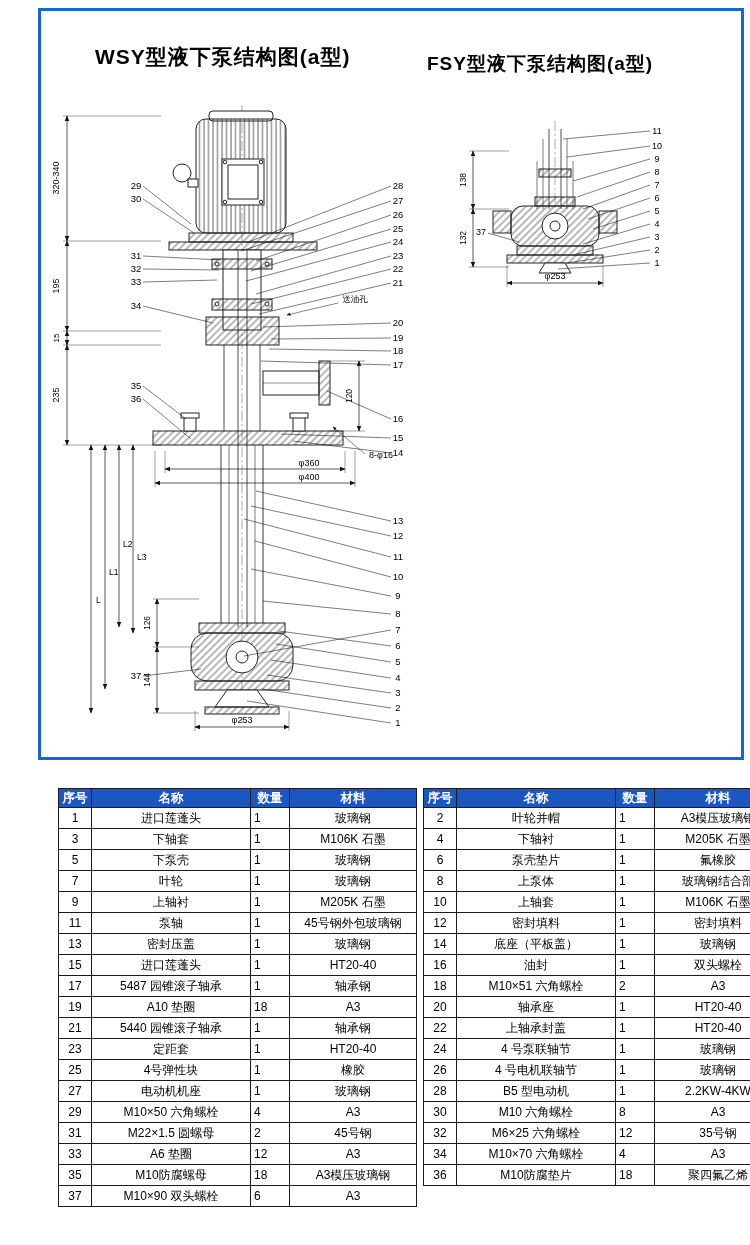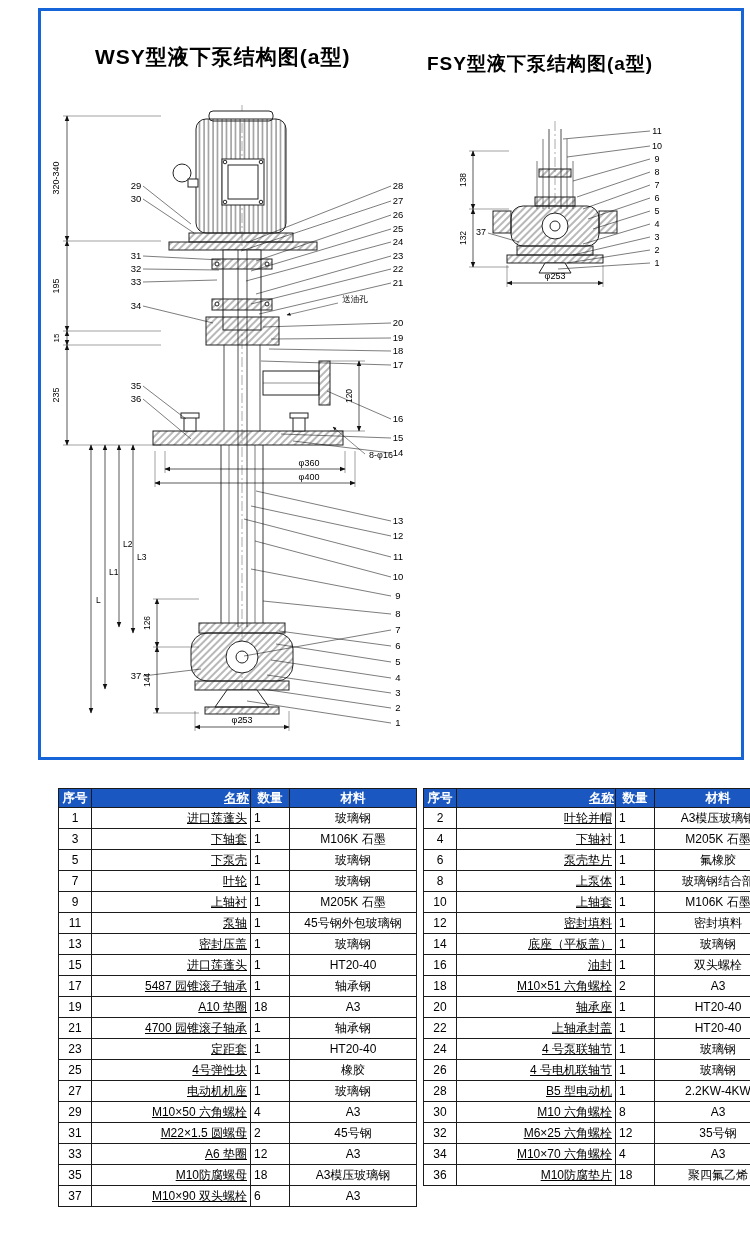--- a/index.html
+++ b/index.html
@@ -22,21 +22,21 @@
   table{border-collapse:collapse;table-layout:fixed;background:#fff;}
   th{
     background:#1a57c0;color:#ffffff;font-size:12.5px;font-weight:bold;
     border:1px solid #1b1b1b;padding:2px 1px;line-height:1.15;
   }
   td{
     border:1px solid #1b1b1b;padding:1px 3px;height:18px;font-size:12px;
     color:#000;overflow:hidden;white-space:nowrap;
   }
   .c-num{width:26px;text-align:center;}
-  .c-name{width:152px;text-align:right;text-decoration:underline;}
+  .c-name{width:152px;text-align:center;}
   .c-qty{width:32px;}
   .c-mat{width:120px;text-align:center;}
 </style>
 </head>
 <body>
 
 <div class="page">
 
   <div class="diagram-box">
     <svg class="drawing-svg" width="700" height="746" viewBox="0 0 700 746">
@@ -374,21 +374,21 @@
             <td class="c-mat">轴承钢</td>
           </tr>
           <tr>
             <td class="c-num">19</td>
             <td class="c-name">A10 垫圈</td>
             <td class="c-qty">18</td>
             <td class="c-mat">A3</td>
           </tr>
           <tr>
             <td class="c-num">21</td>
-            <td class="c-name">4700 园锥滚子轴承</td>
+            <td class="c-name">5440 园锥滚子轴承</td>
             <td class="c-qty">1</td>
             <td class="c-mat">轴承钢</td>
           </tr>
           <tr>
             <td class="c-num">23</td>
             <td class="c-name">定距套</td>
             <td class="c-qty">1</td>
             <td class="c-mat">HT20-40</td>
           </tr>
           <tr>

